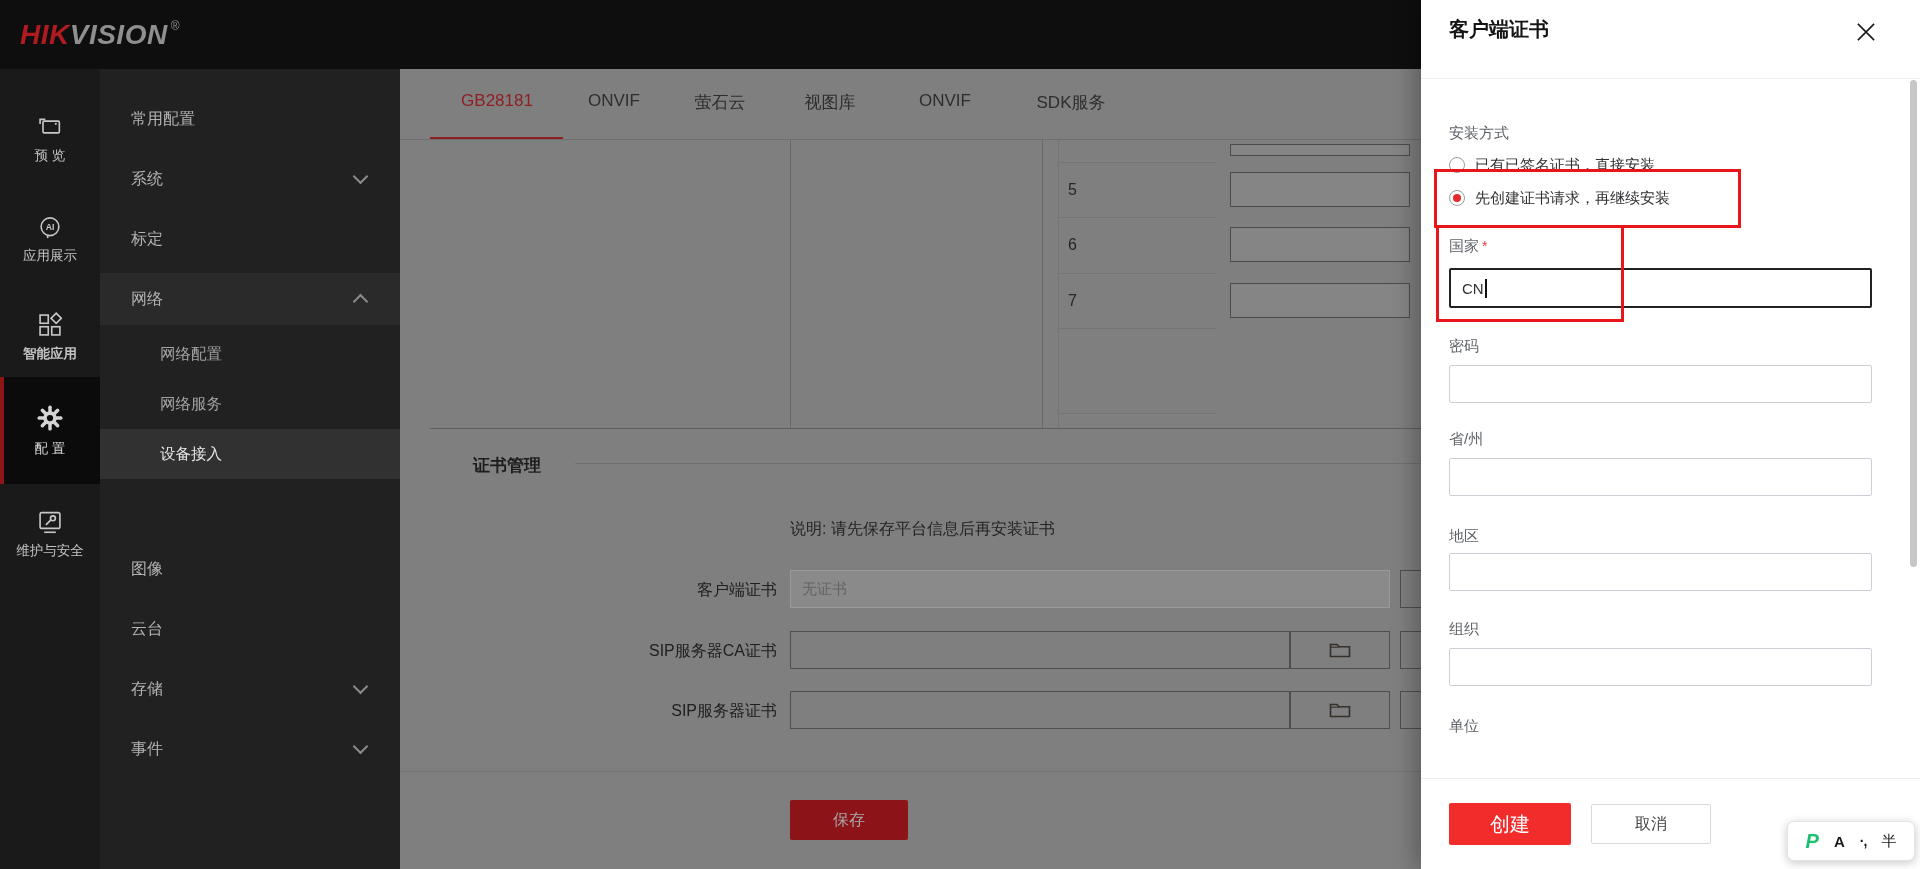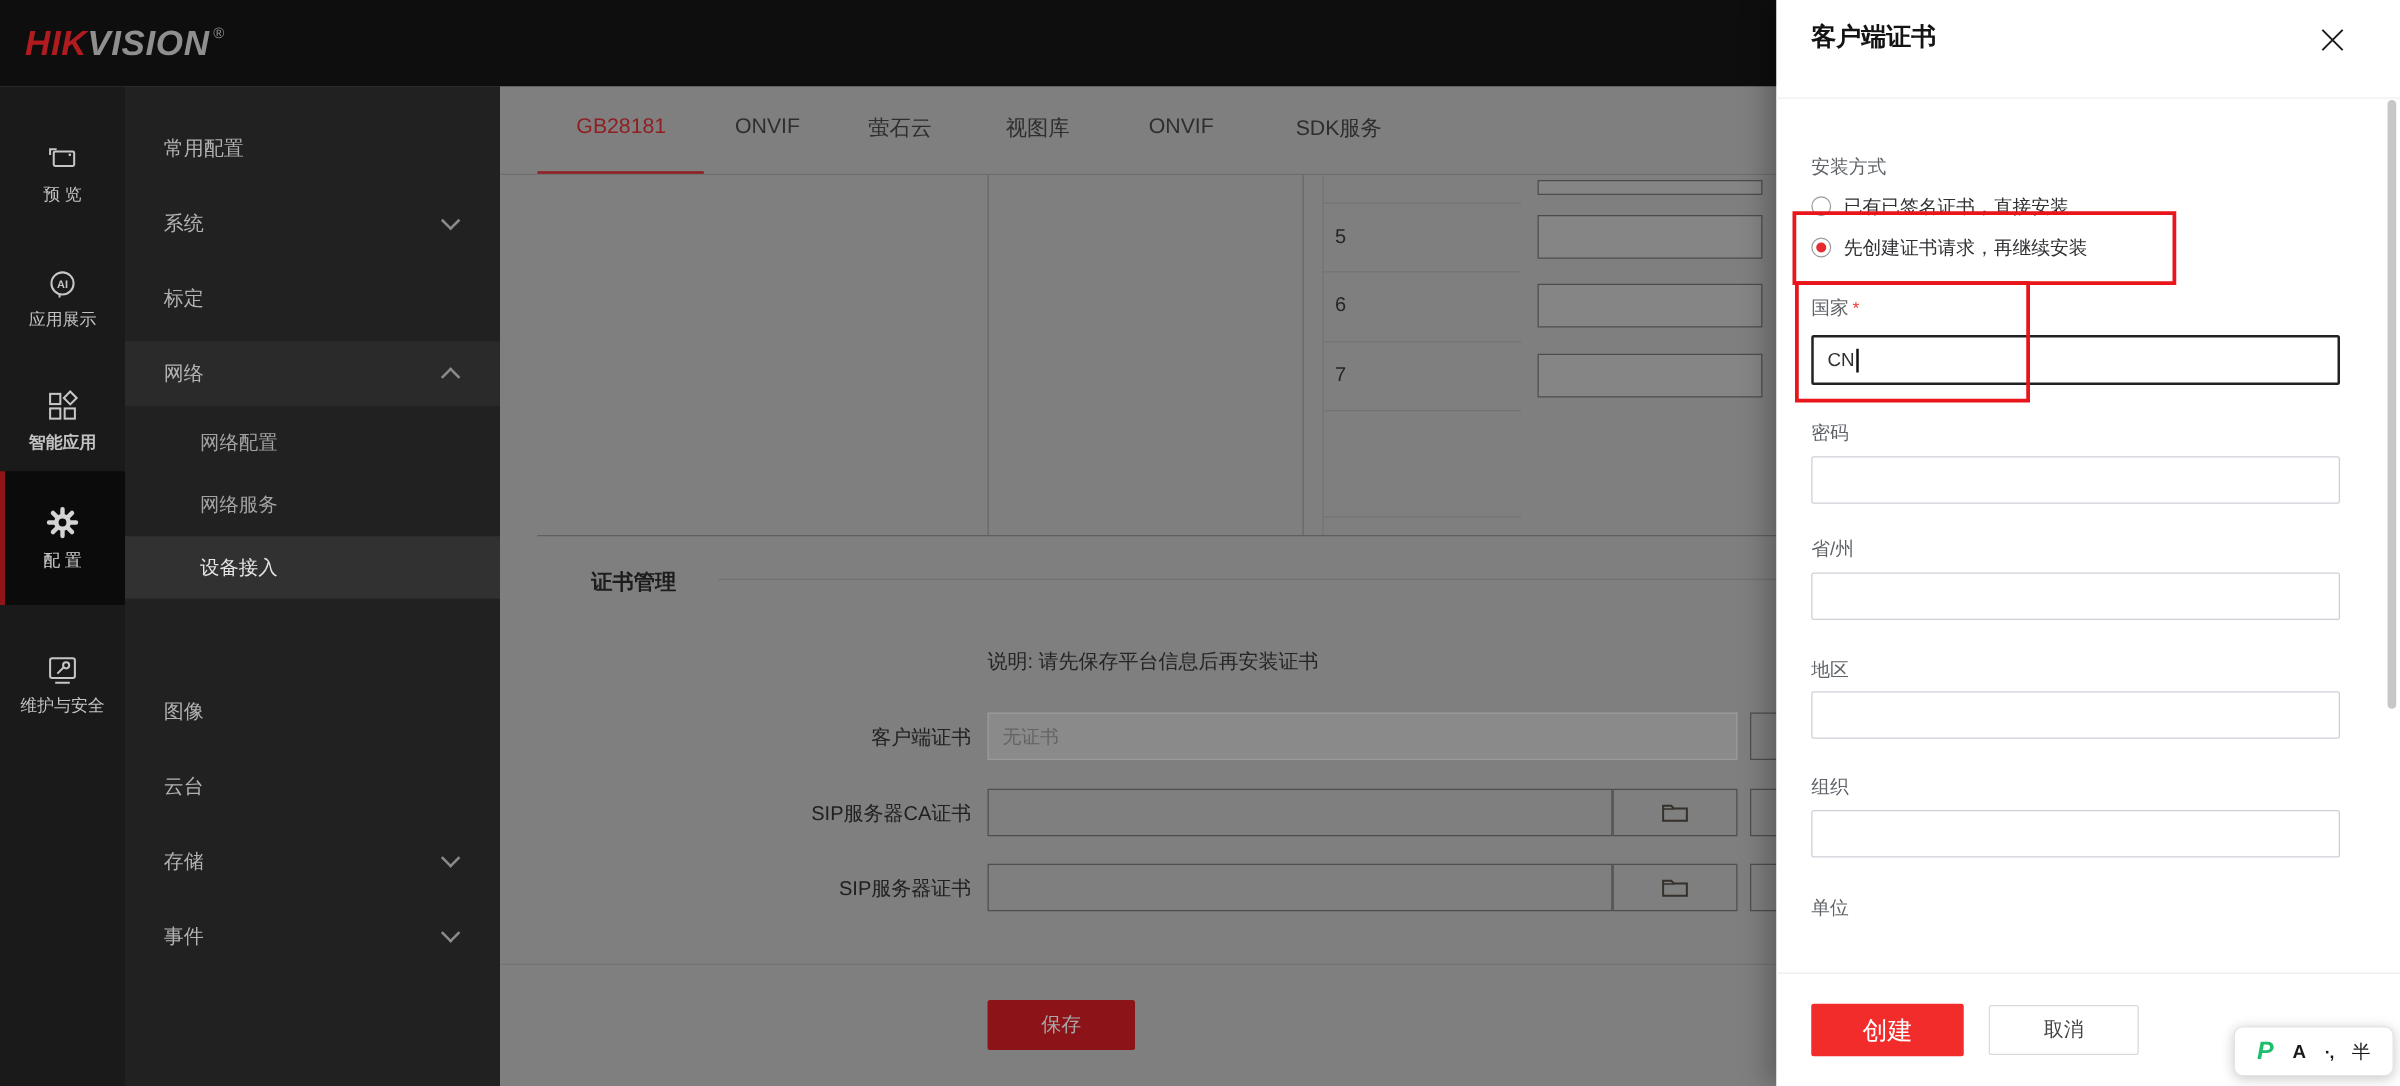--- a/index.html
+++ b/index.html
@@ -149,21 +149,21 @@
           <circle cx="12" cy="12" r="5.4"></circle>
           <rect x="10.6" y="2" width="2.8" height="20" rx="1.3"></rect>
           <rect x="10.6" y="2" width="2.8" height="20" rx="1.3" transform="rotate(45 12 12)"></rect>
           <rect x="10.6" y="2" width="2.8" height="20" rx="1.3" transform="rotate(90 12 12)"></rect>
           <rect x="10.6" y="2" width="2.8" height="20" rx="1.3" transform="rotate(135 12 12)"></rect>
         </g>
         <circle cx="12" cy="12" r="2.5" fill="#0b0b0b"></circle>
       </svg>
       <span class="rail-label">配 置</span>
     </div>
-    <div class="rail-item" style="top:453px;justify-content:flex-end;">
+    <div class="rail-item" style="top:439px;justify-content:flex-end;">
       <svg width="28" height="28" viewBox="0 0 24 24" fill="none" stroke="#c6c6c6" stroke-width="1.4">
         <rect x="3.5" y="4" width="17" height="13.5" rx="1.5"></rect>
         <path d="M8.5 14.5 l4.5-4.5"></path>
         <circle cx="14.5" cy="8.8" r="2.1"></circle>
         <path d="M7 20.8 h10"></path>
       </svg>
       <span class="rail-label">维护与安全</span>
     </div>
   </nav>
 

